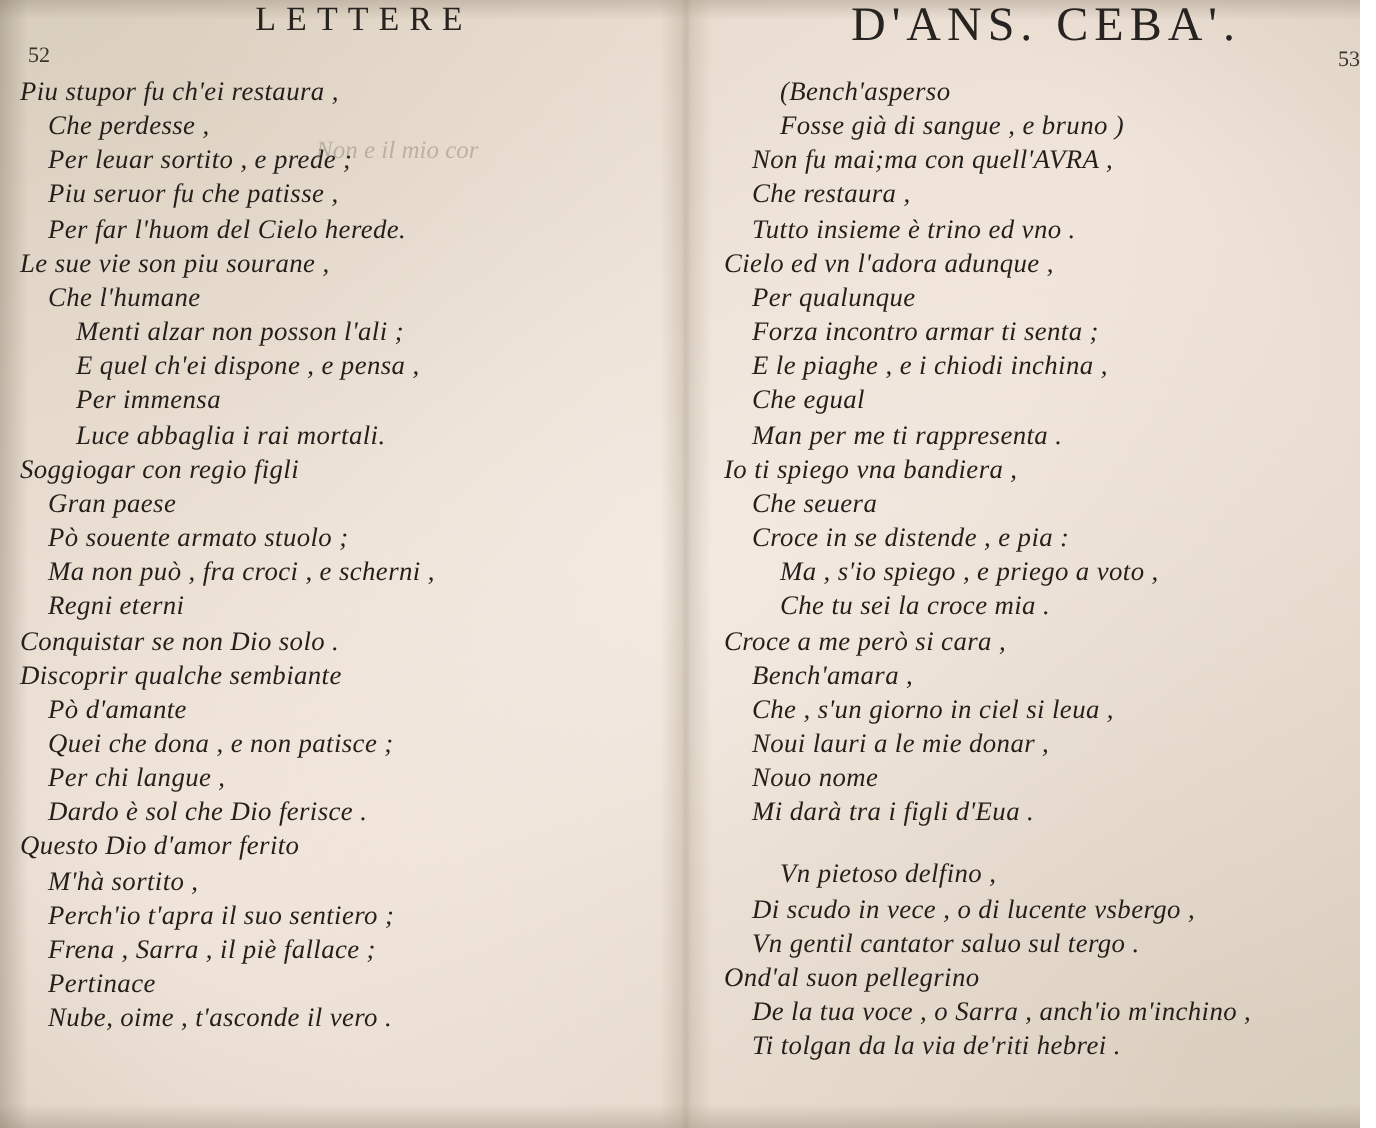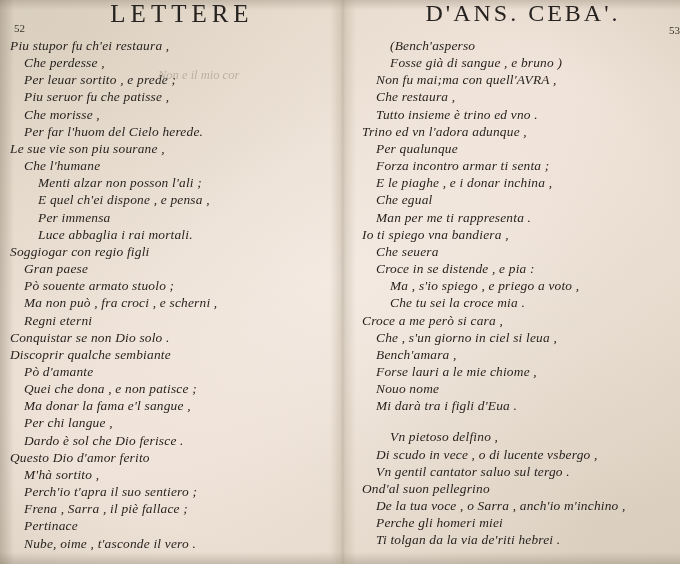--- a/index.html
+++ b/index.html
@@ -61,21 +61,21 @@
   }
   #col-left  { left: 8px;   width: 324px; }
   #col-right { left: 360px; width: 322px; }
 
   .head {
     position: relative;
     height: 34px;
   }
   .head-title {
     font-family: "Liberation Serif", serif;
-    font-size: 25px;
+    font-size: 17px;
     letter-spacing: 5px;
     text-align: center;
     color: #272320;
     font-weight: 400;
     white-space: nowrap;
   }
   #head-left .head-title { padding-left: 24px; }
   #head-right .head-title { letter-spacing: 3px; font-size: 24px; padding-left: 4px;}
 
   .folio {
@@ -137,38 +137,36 @@
       <div class="folio" id="folio-left">52</div>
       <div class="head-title">LETTERE</div>
     </div>
     <div class="rule"></div>
     <div class="ghost" style="top:28px; left:150px;">Non e il mio cor</div>
     <ul class="verse" id="verse-left">
         <li class="i0">Piu stupor fu ch'ei restaura ,</li>
         <li class="i1">Che perdesse ,</li>
         <li class="i1">Per leuar sortito , e prede ;</li>
         <li class="i1">Piu seruor fu che patisse ,</li>
-        <li class="i1">Che morisse ,</li>
         <li class="i1">Per far l'huom del Cielo herede.</li>
         <li class="i0">Le sue vie son piu sourane ,</li>
         <li class="i1">Che l'humane</li>
         <li class="i2">Menti alzar non posson l'ali ;</li>
         <li class="i2">E quel ch'ei dispone , e pensa ,</li>
         <li class="i2">Per immensa</li>
         <li class="i2">Luce abbaglia i rai mortali.</li>
         <li class="i0">Soggiogar con regio figli</li>
         <li class="i1">Gran paese</li>
         <li class="i1">Pò souente armato stuolo ;</li>
         <li class="i1">Ma non può , fra croci , e scherni ,</li>
         <li class="i1">Regni eterni</li>
         <li class="i0">Conquistar se non Dio solo .</li>
         <li class="i0">Discoprir qualche sembiante</li>
         <li class="i1">Pò d'amante</li>
         <li class="i1">Quei che dona , e non patisce ;</li>
-        <li class="i1">Ma donar la fama e'l sangue ,</li>
         <li class="i1">Per chi langue ,</li>
         <li class="i1">Dardo è sol che Dio ferisce .</li>
         <li class="i0">Questo Dio d'amor ferito</li>
         <li class="i1">M'hà sortito ,</li>
         <li class="i1">Perch'io t'apra il suo sentiero ;</li>
         <li class="i1">Frena , Sarra , il piè fallace ;</li>
         <li class="i1">Pertinace</li>
         <li class="i1">Nube, oime , t'asconde il vero .</li>
       </ul>
 
@@ -179,40 +177,39 @@
       <div class="head-title">D'ANS. CEBA'.</div>
       <div class="folio" id="folio-right">53</div>
     </div>
     <div class="rule"></div>
     <ul class="verse" id="verse-right">
         <li class="i2">(Bench'asperso</li>
         <li class="i2">Fosse già di sangue , e bruno )</li>
         <li class="i1">Non fu mai;ma con quell'AVRA ,</li>
         <li class="i1">Che restaura ,</li>
         <li class="i1">Tutto insieme è trino ed vno .</li>
-        <li class="i0">Trino ed vn l'adora adunque ,</li>
+        <li class="i0">Cielo ed vn l'adora adunque ,</li>
         <li class="i1">Per qualunque</li>
         <li class="i1">Forza incontro armar ti senta ;</li>
-        <li class="i1">E le piaghe , e i donar inchina ,</li>
+        <li class="i1">E le piaghe , e i chiodi inchina ,</li>
         <li class="i1">Che egual</li>
         <li class="i1">Man per me ti rappresenta .</li>
         <li class="i0">Io ti spiego vna bandiera ,</li>
         <li class="i1">Che seuera</li>
         <li class="i1">Croce in se distende , e pia :</li>
         <li class="i2">Ma , s'io spiego , e priego a voto ,</li>
         <li class="i2">Che tu sei la croce mia .</li>
         <li class="i0">Croce a me però si cara ,</li>
+        <li class="i1">Bench'amara ,</li>
         <li class="i1">Che , s'un giorno in ciel si leua ,</li>
-        <li class="i1">Bench'amara ,</li>
-        <li class="i1">Forse lauri a le mie chiome ,</li>
+        <li class="i1">Noui lauri a le mie donar ,</li>
         <li class="i1">Nouo nome</li>
         <li class="i1">Mi darà tra i figli d'Eua .</li>
         <li class="gap"></li>
         <li class="i2">Vn pietoso delfino ,</li>
         <li class="i1">Di scudo in vece , o di lucente vsbergo ,</li>
         <li class="i1">Vn gentil cantator saluo sul tergo .</li>
         <li class="i0">Ond'al suon pellegrino</li>
         <li class="i1">De la tua voce , o Sarra , anch'io m'inchino ,</li>
-        <li class="i1">Perche gli homeri miei</li>
         <li class="i1">Ti tolgan da la via de'riti hebrei .</li>
       </ul>
   </div>
 </div>
 
 </body></html>

